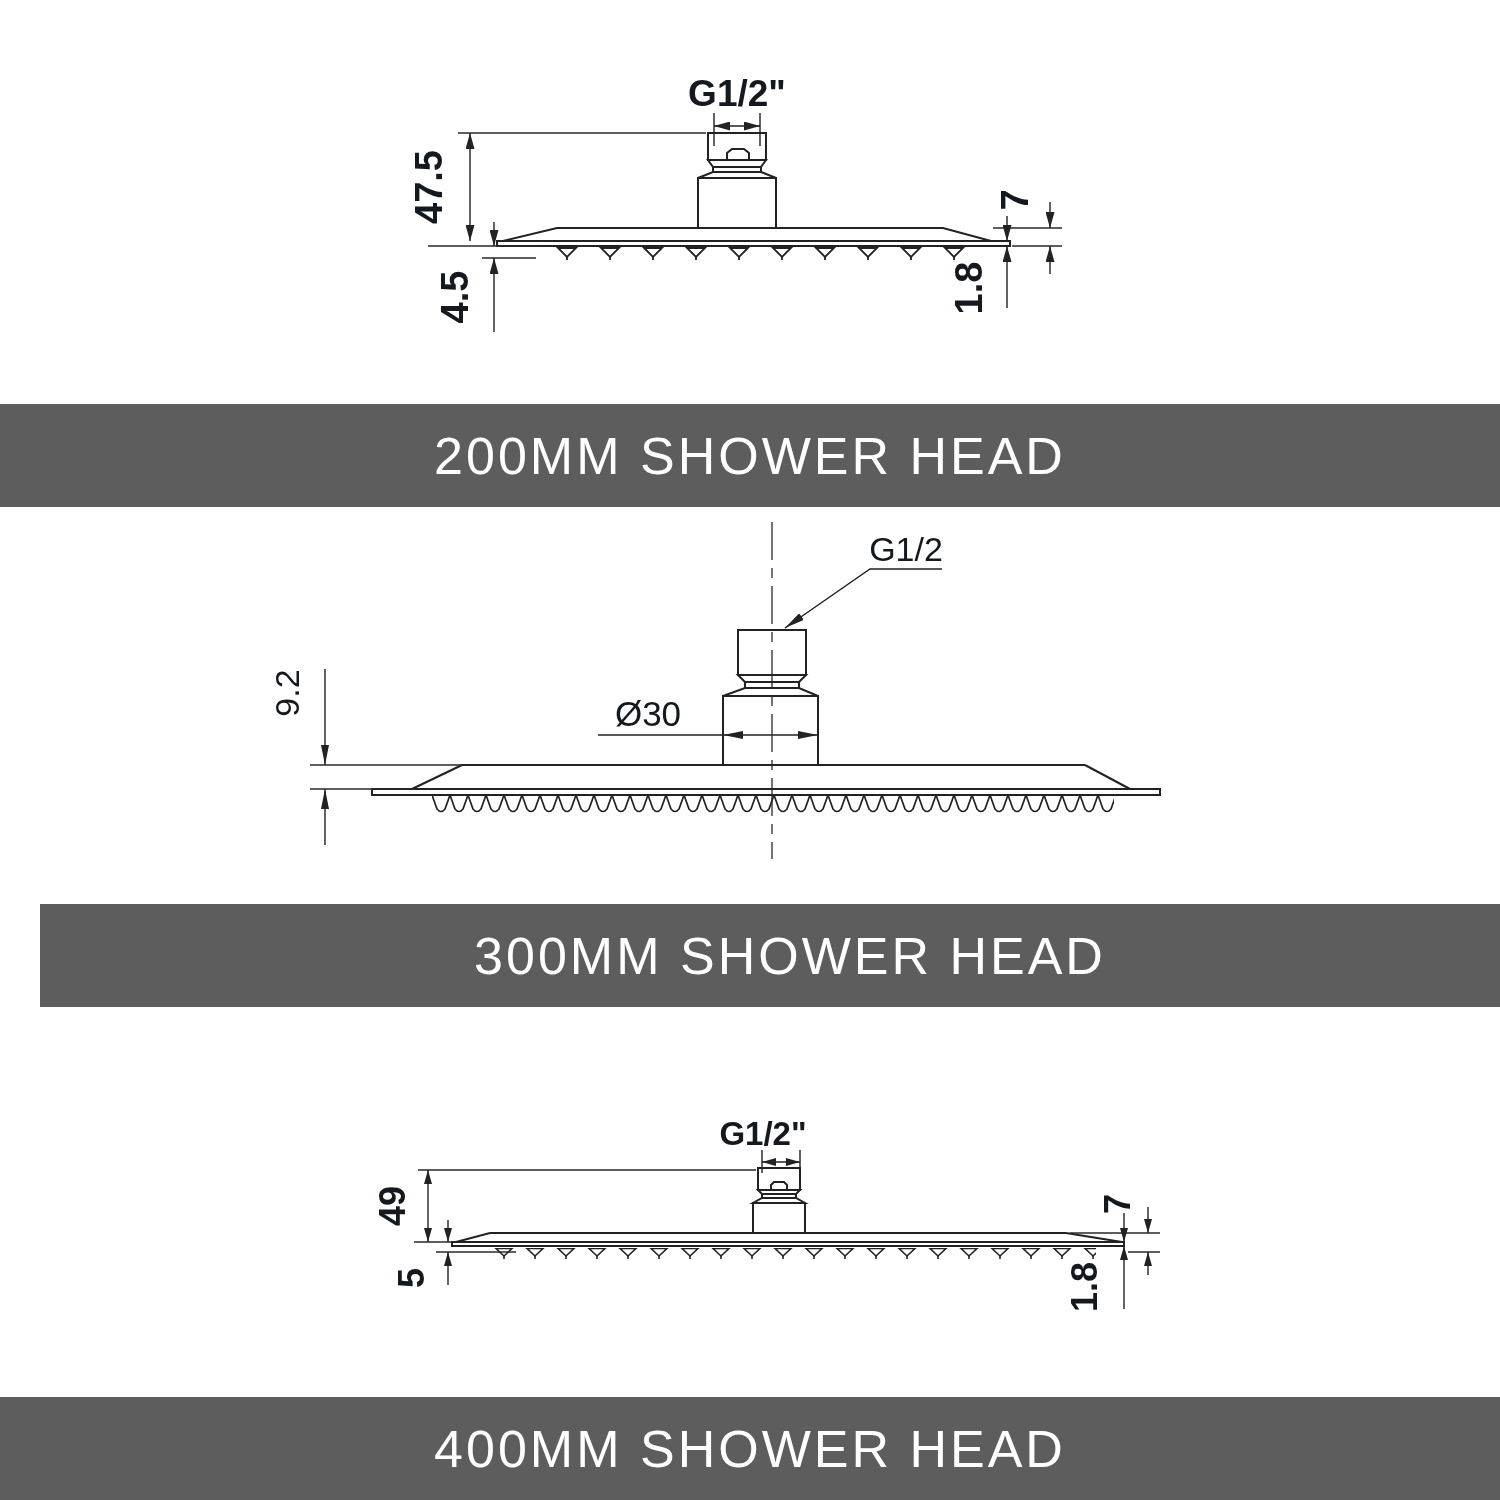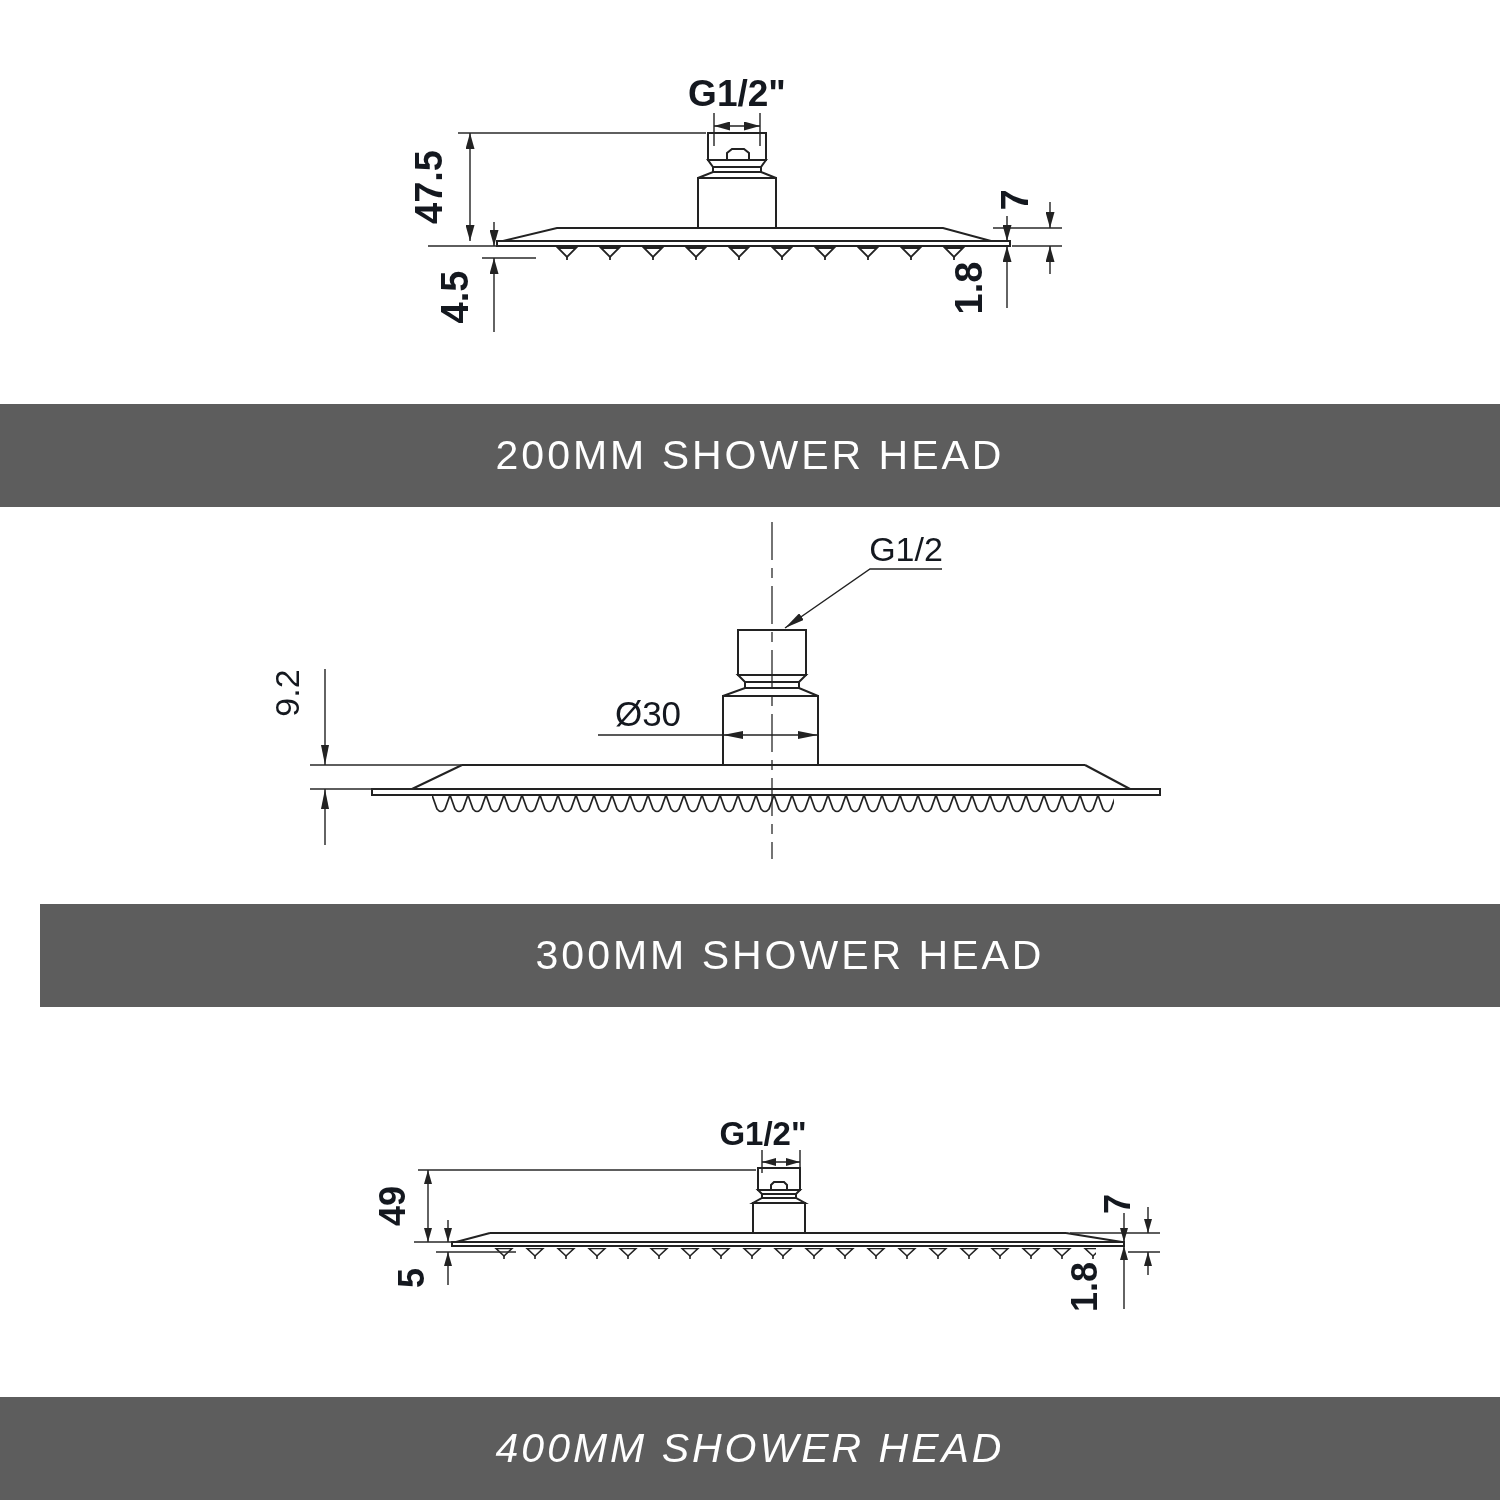--- a/index.html
+++ b/index.html
@@ -6,21 +6,21 @@
   body{
     width:1500px;height:1500px;position:relative;background:#ffffff;
     font-family:"Liberation Sans", sans-serif;overflow:hidden;
   }
   .drawing-svg{position:absolute;left:0;}
   .banner{
     position:absolute;left:0;width:1500px;height:103px;background:#5d5d5d;
     display:flex;align-items:center;justify-content:center;
   }
   .banner span{
-    color:#ffffff;font-size:41px;letter-spacing:3px;font-weight:400;
+    color:#ffffff;font-size:52px;letter-spacing:3px;font-weight:400;
     font-family:"Liberation Sans", sans-serif;
     text-align:center;
   }
   svg .obj{stroke:#222222;stroke-width:2;fill:none;stroke-linejoin:miter;}
   svg .dim{stroke:#222222;stroke-width:1.4;fill:none;}
   svg .thin{stroke:#2a2a2a;stroke-width:1.3;fill:none;}
   svg text{fill:#14181f;}
   .lbl-bold{font-family:"Liberation Sans", sans-serif;font-weight:700;}
   .lbl-thin{font-family:"Liberation Sans", sans-serif;font-weight:400;}
 </style>
@@ -187,15 +187,15 @@
     <text class="lbl-bold" font-size="36" text-anchor="middle" transform="rotate(-90 1130 197)" x="1130" y="197">7</text>
   </g>
 
   <g>
     <line class="dim" x1="1124" y1="206" x2="1124" y2="235" marker-end="url(#a3)"></line>
     <line class="dim" x1="1124" y1="302" x2="1124" y2="239" marker-end="url(#a3)"></line>
     <text class="lbl-bold" font-size="36" text-anchor="middle" transform="rotate(-90 1097 280)" x="1097" y="280">1.8</text>
   </g>
 </svg>
 
-<div class="banner" style="top:1397px;font-style:italic;">
+<div class="banner" style="top:1397px;">
   <span>400MM SHOWER HEAD</span>
 </div>
 
 </body></html>

